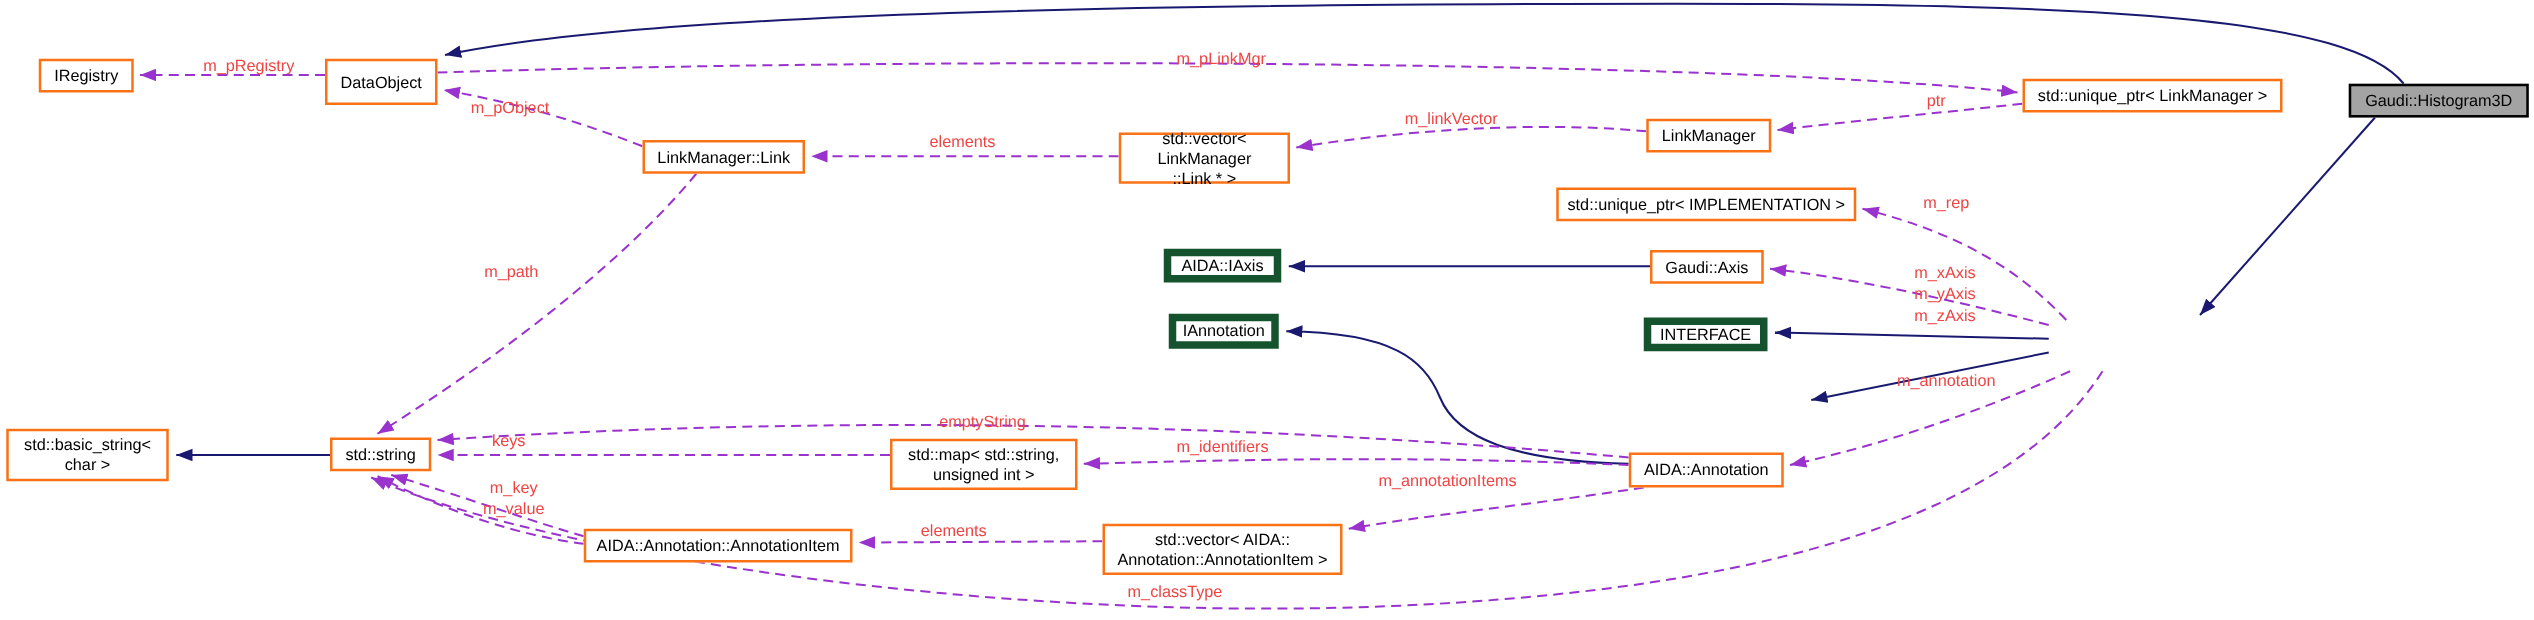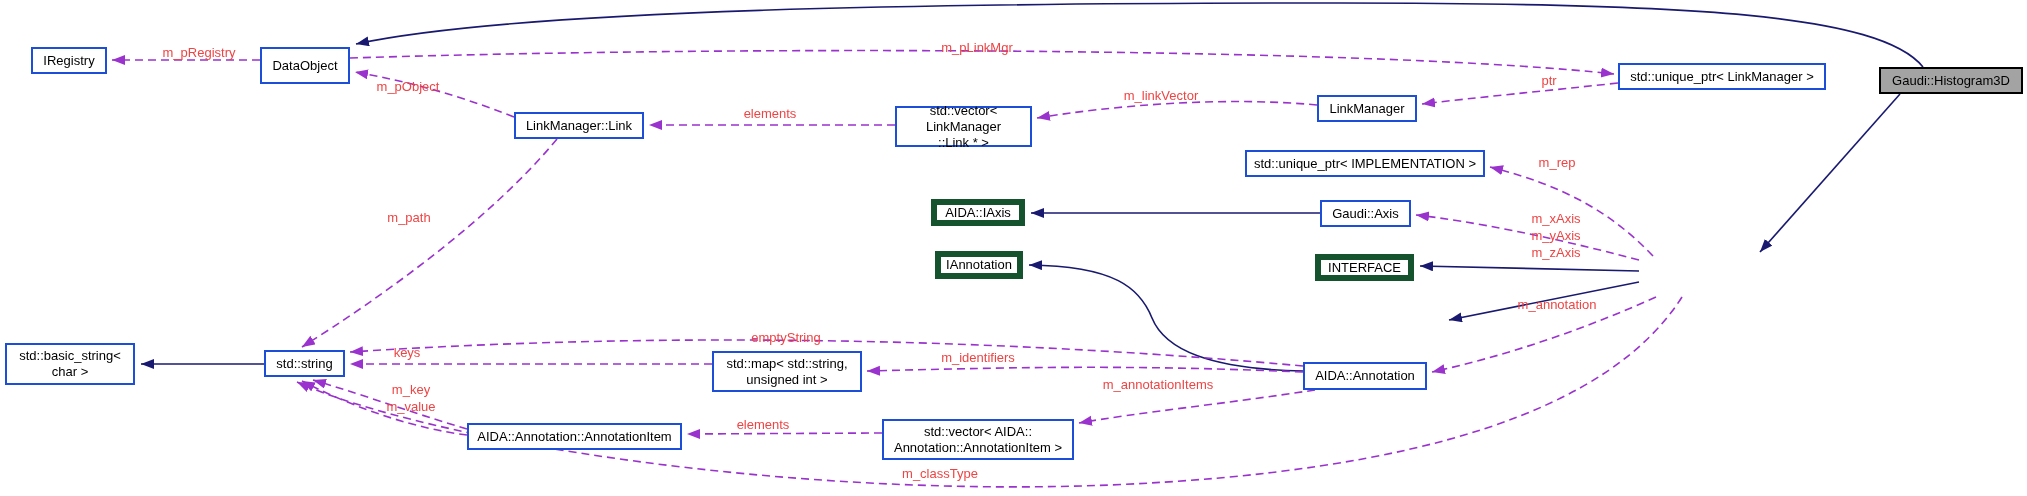--- a/index.html
+++ b/index.html
@@ -8,21 +8,21 @@
     width:2027px;height:496px;
     background:#ffffff;
     font-family:"Liberation Sans", sans-serif;
     overflow:hidden;
   }
   #edges{position:absolute;left:0;top:0;width:2027px;height:496px;}
   .node{
     position:absolute;
     display:flex;align-items:center;justify-content:center;
     background:#ffffff;
-    border:2px solid #1d4ed8;
+    border:2px solid #f97316;
     box-sizing:border-box;
     font-size:13px;line-height:16px;color:#000;
     text-align:center;white-space:pre-line;
     z-index:2;
   }
   .node.gray-border{border:6px solid #14532d;}
   .node.highlight{background:#a3a3a3;border:2px solid #000;}
   .elabel{
     position:absolute;
     transform:translate(-50%,-50%);

